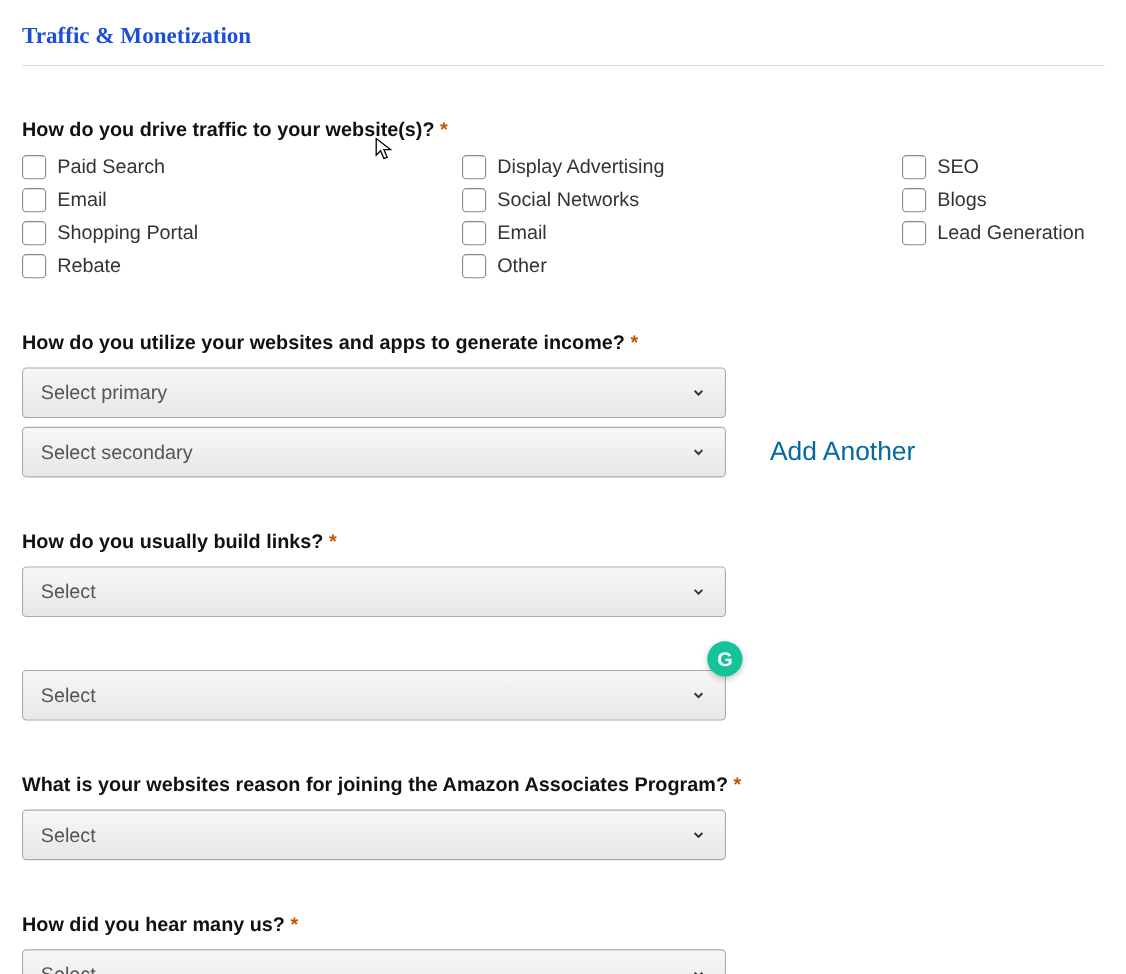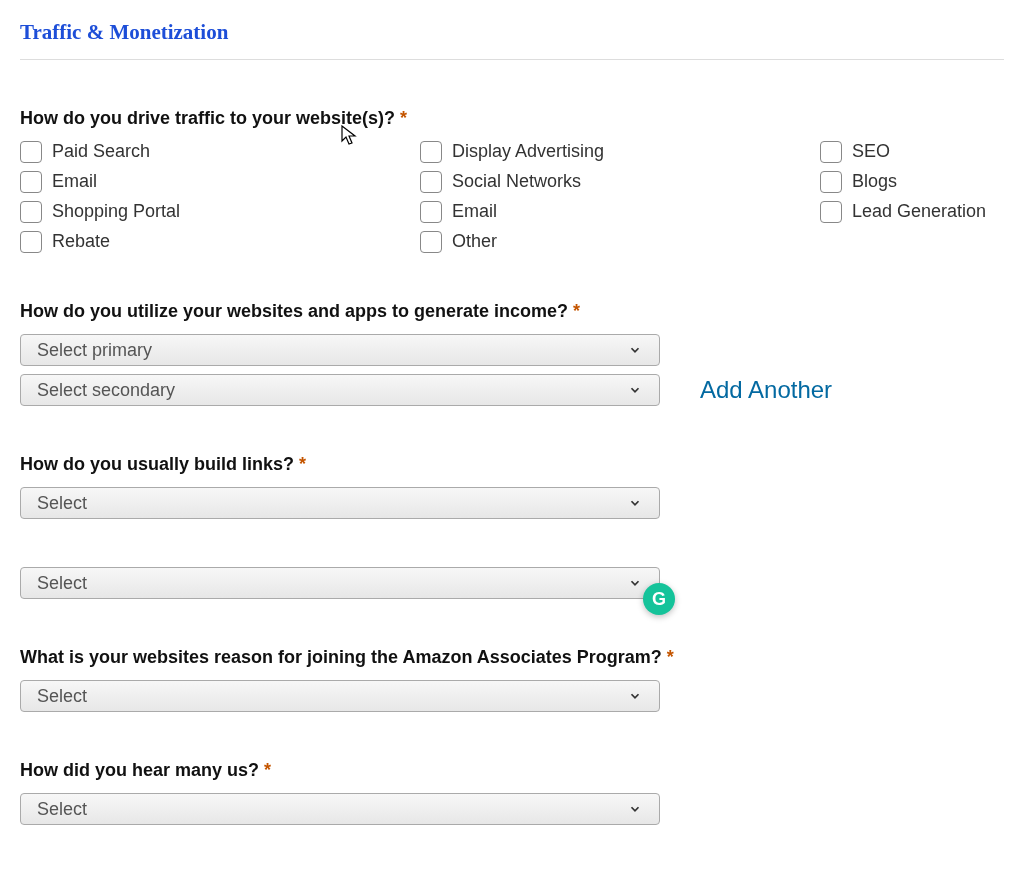--- a/index.html
+++ b/index.html
@@ -55,21 +55,21 @@
       cursor: pointer;
     }
     .select-row {
       display: flex;
       align-items: center;
       gap: 40px;
       margin-bottom: 8px;
     }
     .dropdown {
       width: 640px;
-      height: 32px;
+      height: 46px;
       border: 1px solid #aaa;
       border-radius: 4px;
       background: linear-gradient(to bottom, #f7f7f7, #e7e7e7);
       display: flex;
       align-items: center;
       justify-content: space-between;
       padding: 0 16px;
       font-size: 18px;
       color: #555;
       cursor: pointer;

